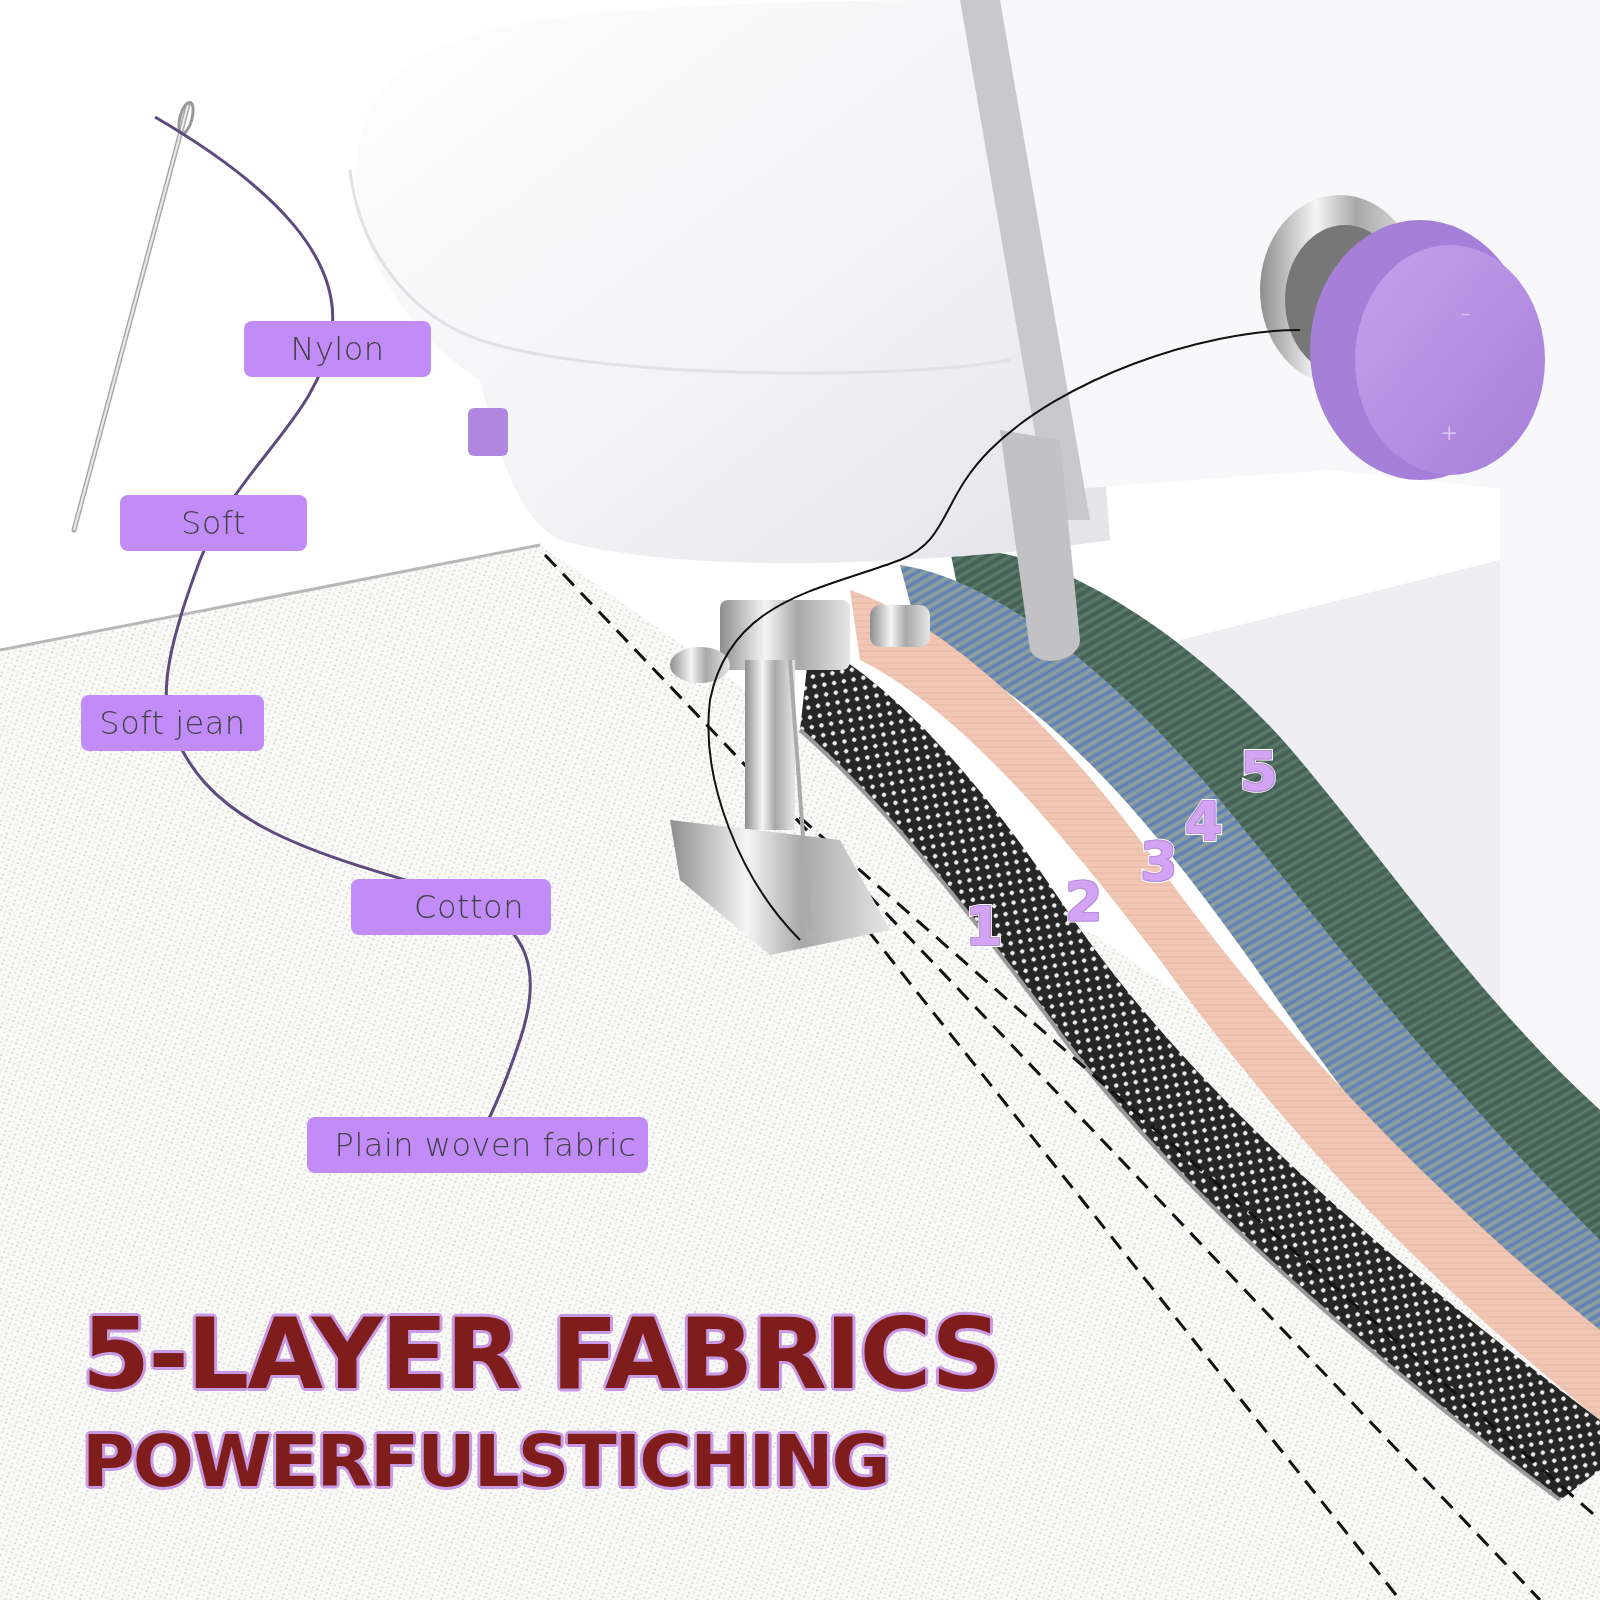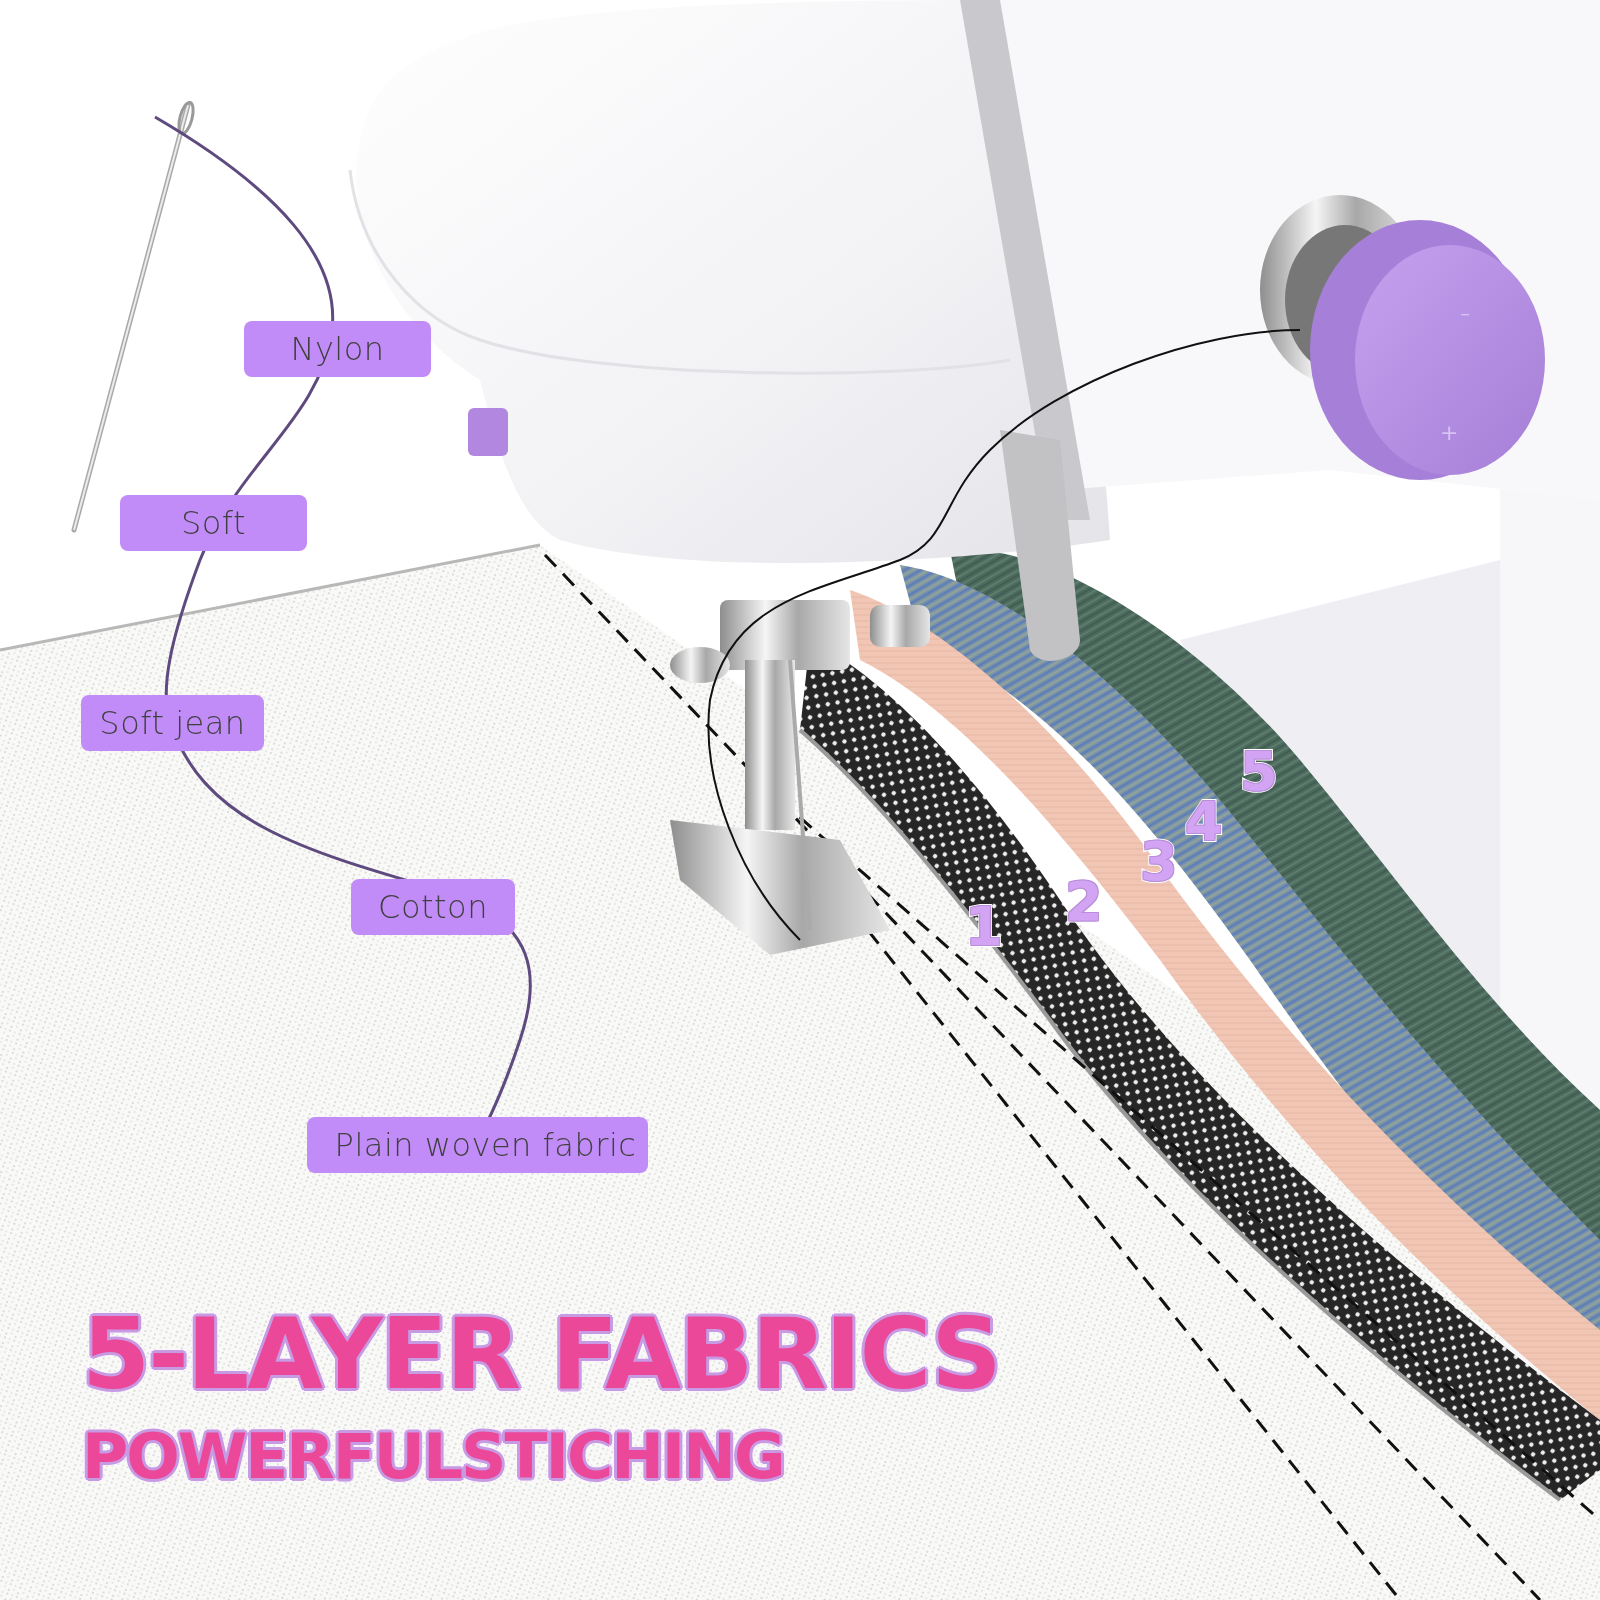--- a/index.html
+++ b/index.html
@@ -2,21 +2,21 @@
 <html><head>
 <meta charset="utf-8">
 <style>
   html,body{margin:0;padding:0;}
   body{width:1600px;height:1600px;position:relative;overflow:hidden;background:#ffffff;font-family:"DejaVu Sans",sans-serif;}
   .layer{position:absolute;left:0;top:0;width:1600px;height:1600px;}
   .pill{position:absolute;background:#c28cf8;border-radius:8px;color:#404040;font-family:"DejaVu Sans",sans-serif;font-weight:300;font-size:32px;display:flex;align-items:center;justify-content:center;letter-spacing:0.5px;}
   .num{position:absolute;font-family:"DejaVu Sans",sans-serif;font-weight:bold;font-size:54px;color:#d3a4f4;
        -webkit-text-stroke:4px #ffffff;paint-order:stroke fill;
        text-shadow:0 0 0 #b88fd8,1px 1px 0 #b88fd8,-1px -1px 0 #b88fd8,1px -1px 0 #b88fd8,-1px 1px 0 #b88fd8;}
-  .headline{position:absolute;left:82px;font-family:"DejaVu Sans",sans-serif;font-weight:bold;color:#ec4899;
+  .headline{position:absolute;left:82px;font-family:"DejaVu Sans",sans-serif;font-weight:bold;color:#7f1d1d;
        -webkit-text-stroke:7px #fdf5ff;paint-order:stroke fill;
        text-shadow:3px 0 0 #c79be3,-3px 0 0 #c79be3,0 3px 0 #c79be3,0 -3px 0 #c79be3,2px 2px 0 #c79be3,-2px -2px 0 #c79be3,2px -2px 0 #c79be3,-2px 2px 0 #c79be3;
        letter-spacing:-2px;line-height:1;white-space:nowrap;}
 </style>
 </head>
 <body>
 
 <svg class="layer" viewBox="0 0 1600 1600" xmlns="http://www.w3.org/2000/svg">
   <defs>
     <pattern id="weave" width="10" height="10" patternUnits="userSpaceOnUse" patternTransform="rotate(20)">
@@ -117,27 +117,27 @@
 
 <div class="pill" style="left:244px;top:321px;width:187px;height:56px;">
     <span>Nylon</span>
   </div>
 <div class="pill" style="left:120px;top:495px;width:187px;height:56px;">
     <span>Soft</span>
   </div>
 <div class="pill" style="left:81px;top:695px;width:183px;height:56px;">
     <span>Soft jean</span>
   </div>
-<div class="pill" style="left:351px;top:879px;width:164px;height:56px;">
+<div class="pill" style="left:351px;top:879px;width:164px;height:56px;padding-left:36px;">
     <span>Cotton</span>
   </div>
 <div class="pill" style="left:307px;top:1117px;width:325px;height:56px;padding-left:16px;">
     <span>Plain woven fabric</span>
   </div>
 
 <div class="num" style="left:965px;top:895px;">1</div>
 <div class="num" style="left:1065px;top:870px;">2</div>
 <div class="num" style="left:1140px;top:830px;">3</div>
 <div class="num" style="left:1185px;top:790px;">4</div>
 <div class="num" style="left:1240px;top:740px;">5</div>
 
 <div class="headline" style="top:1305px;font-size:98px;">5-LAYER FABRICS</div>
-<div class="headline" style="top:1425px;font-size:63px;">POWERFULSTICHING</div>
+<div class="headline" style="top:1425px;font-size:72px;">POWERFULSTICHING</div>
 
 </body></html>

